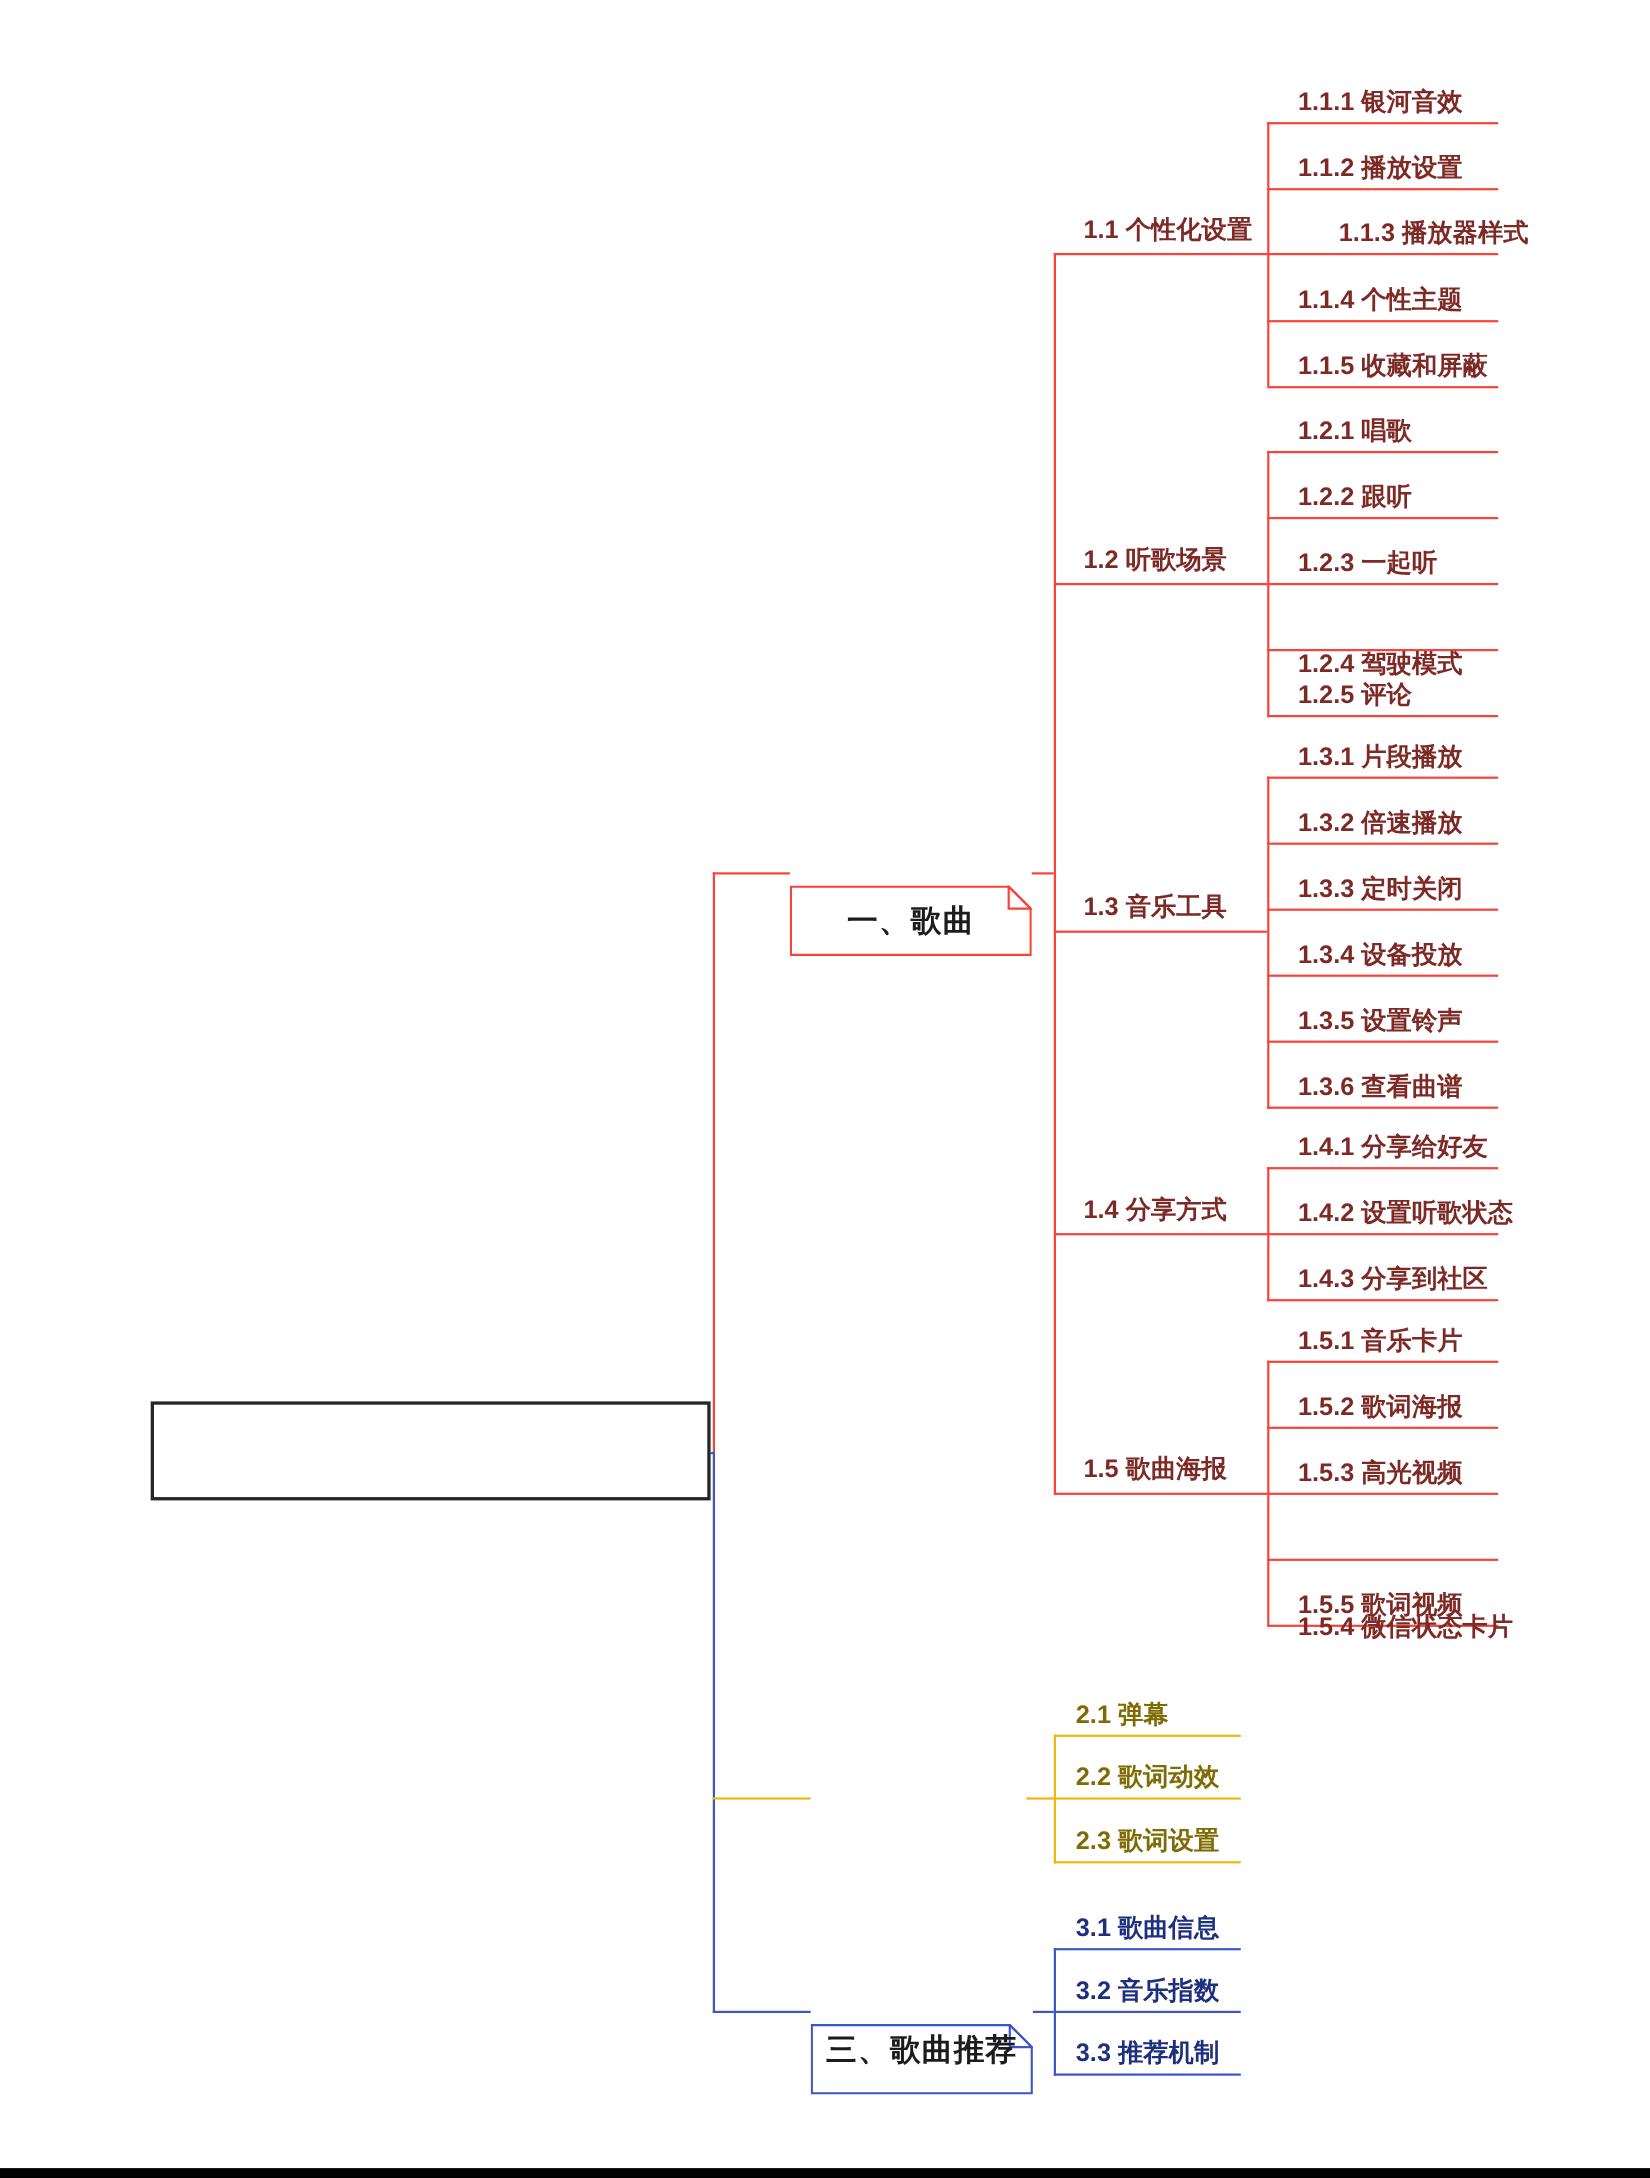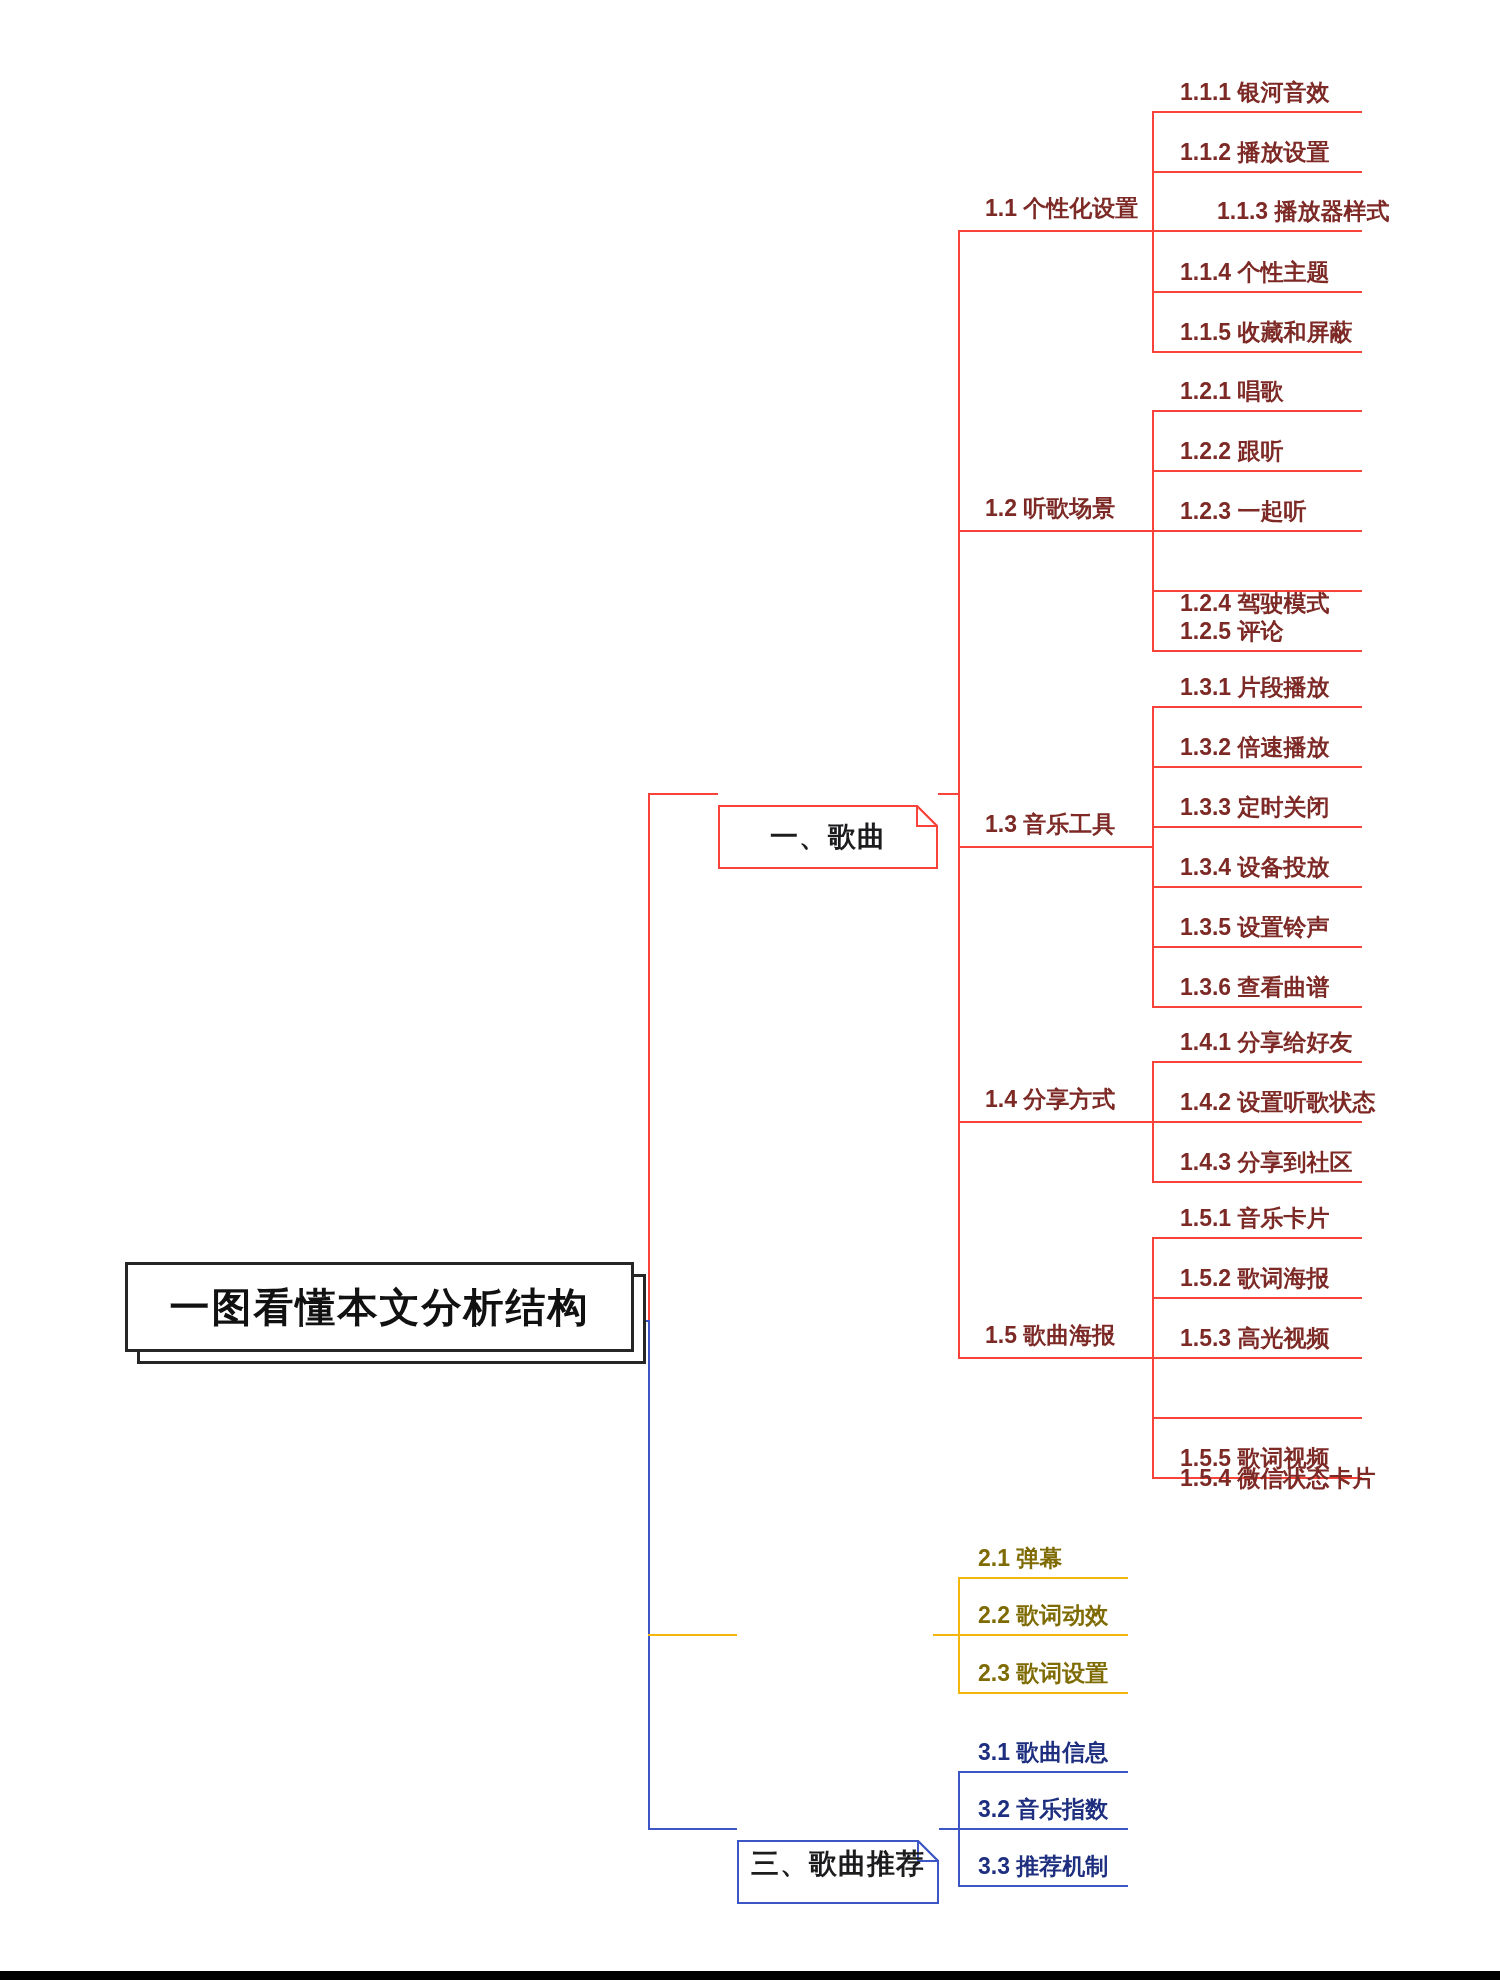--- a/index.html
+++ b/index.html
@@ -87,23 +87,20 @@
   <div class="line ly" style="left:958px;top:1692px;width:170px;height:2px;"></div>
 
   <div class="line lb" style="left:648px;top:1828px;width:89px;height:2px;"></div>
   <div class="line lb" style="left:939px;top:1828px;width:19px;height:2px;"></div>
   <div class="line lb" style="left:958px;top:1771px;width:2px;height:116px;"></div>
   <div class="line lb" style="left:958px;top:1771px;width:170px;height:2px;"></div>
   <div class="line lb" style="left:958px;top:1828px;width:170px;height:2px;"></div>
   <div class="line lb" style="left:958px;top:1885px;width:170px;height:2px;"></div>
 
   <div class="root-shadow"></div>
-  <div class="root">
-    <span class="root-label">一图看懂本文分析结构</span>
-  </div>
 
   <div class="node" style="left:718px;top:761px;width:220px;height:64px;">
     <svg width="220" height="64" viewBox="0 0 220 64">
       <path d="M1,1 H199 L219,21 V63 H1 Z" fill="#ffffff" stroke="#f9423a" stroke-width="2"></path>
       <path d="M199,1 L219,21 H199 Z" fill="#ffffff" stroke="#f9423a" stroke-width="2"></path>
     </svg>
     <div class="nlabel">一、歌曲</div>
   </div>
 
 

